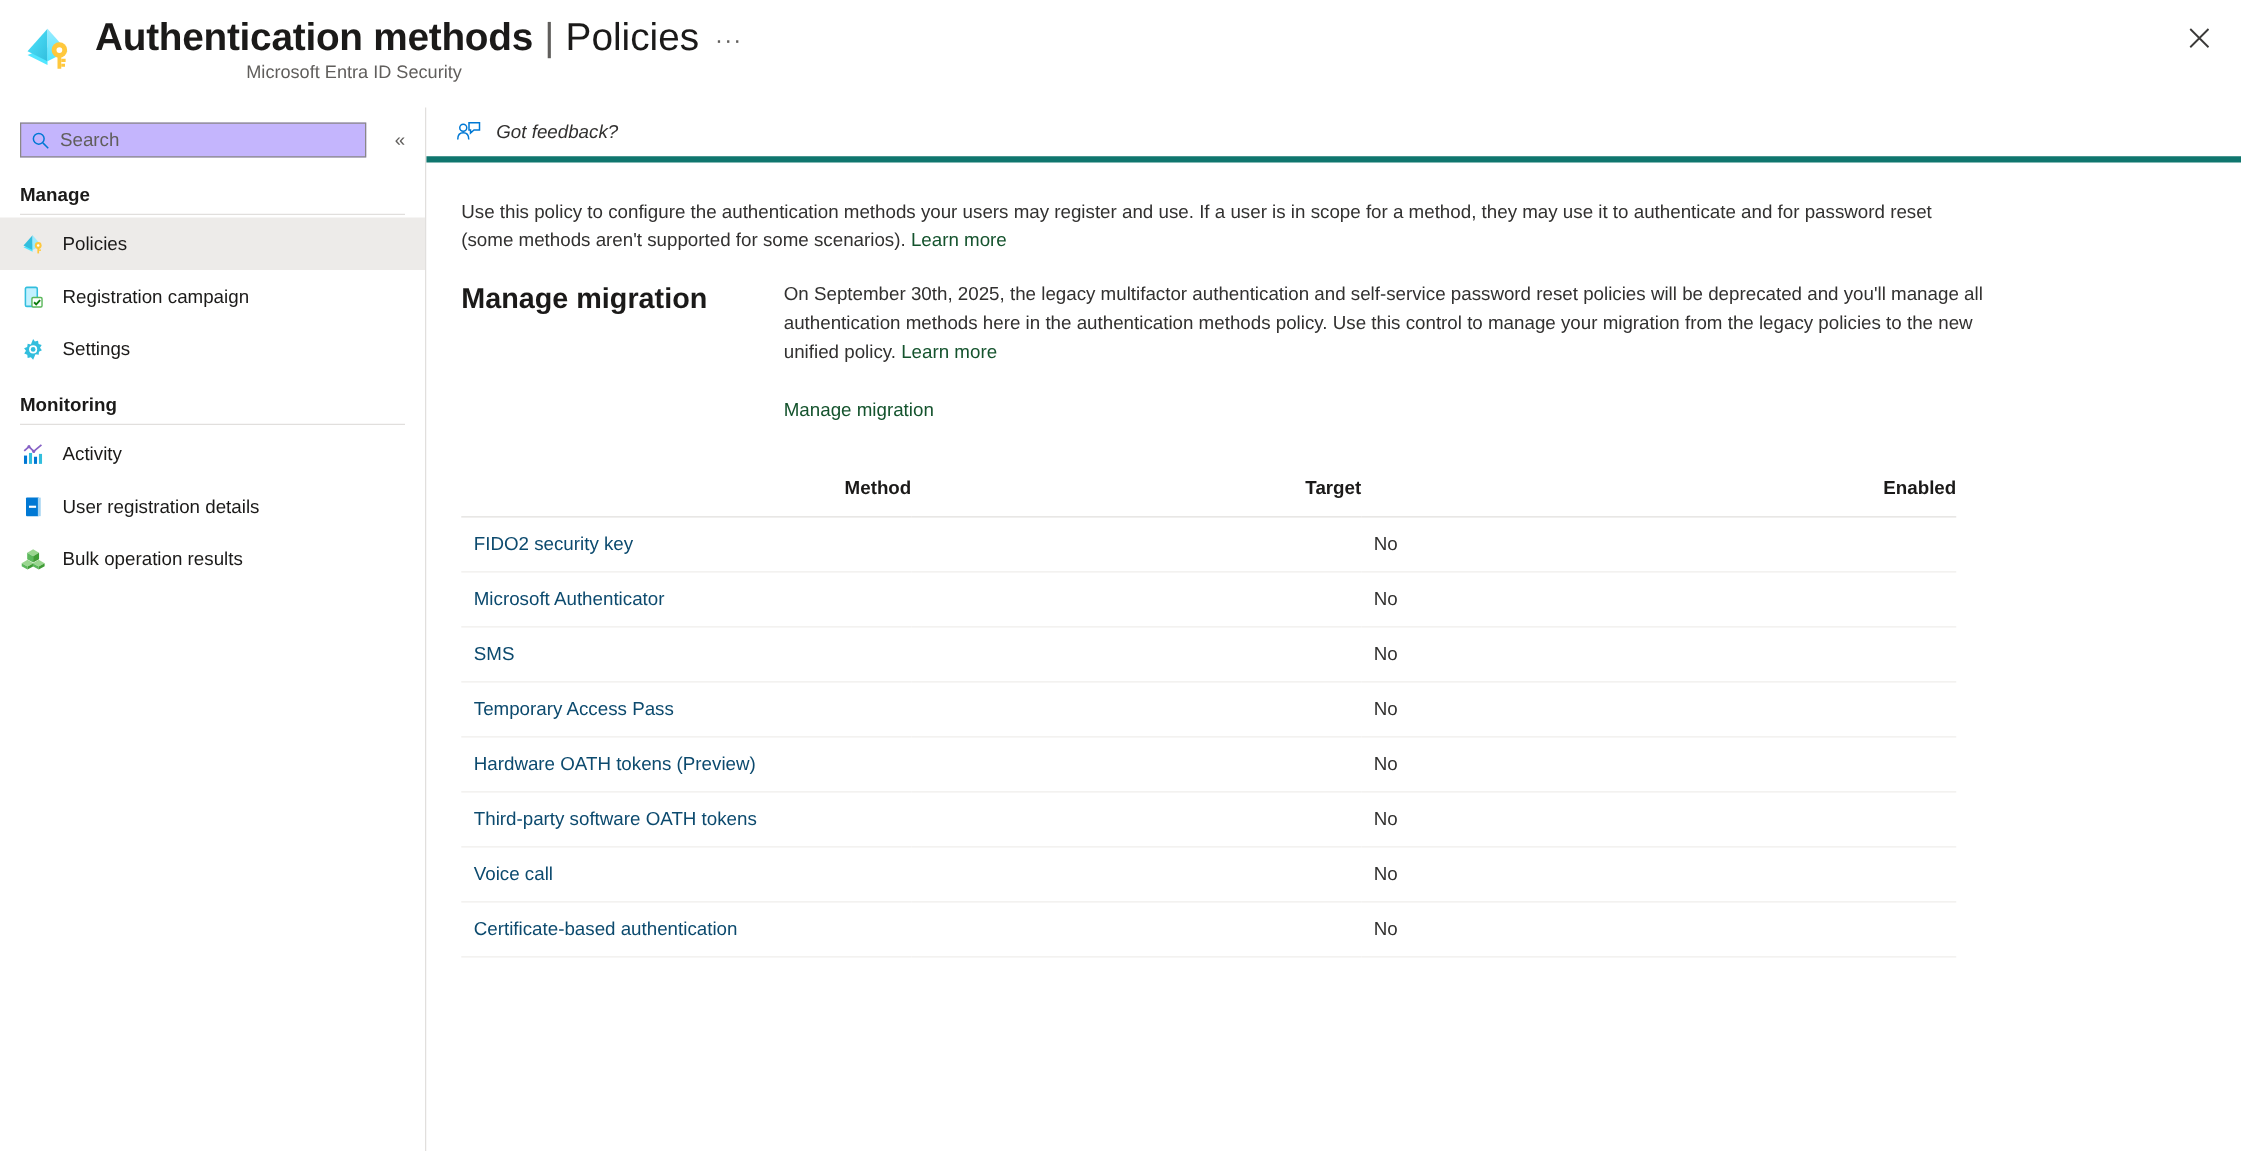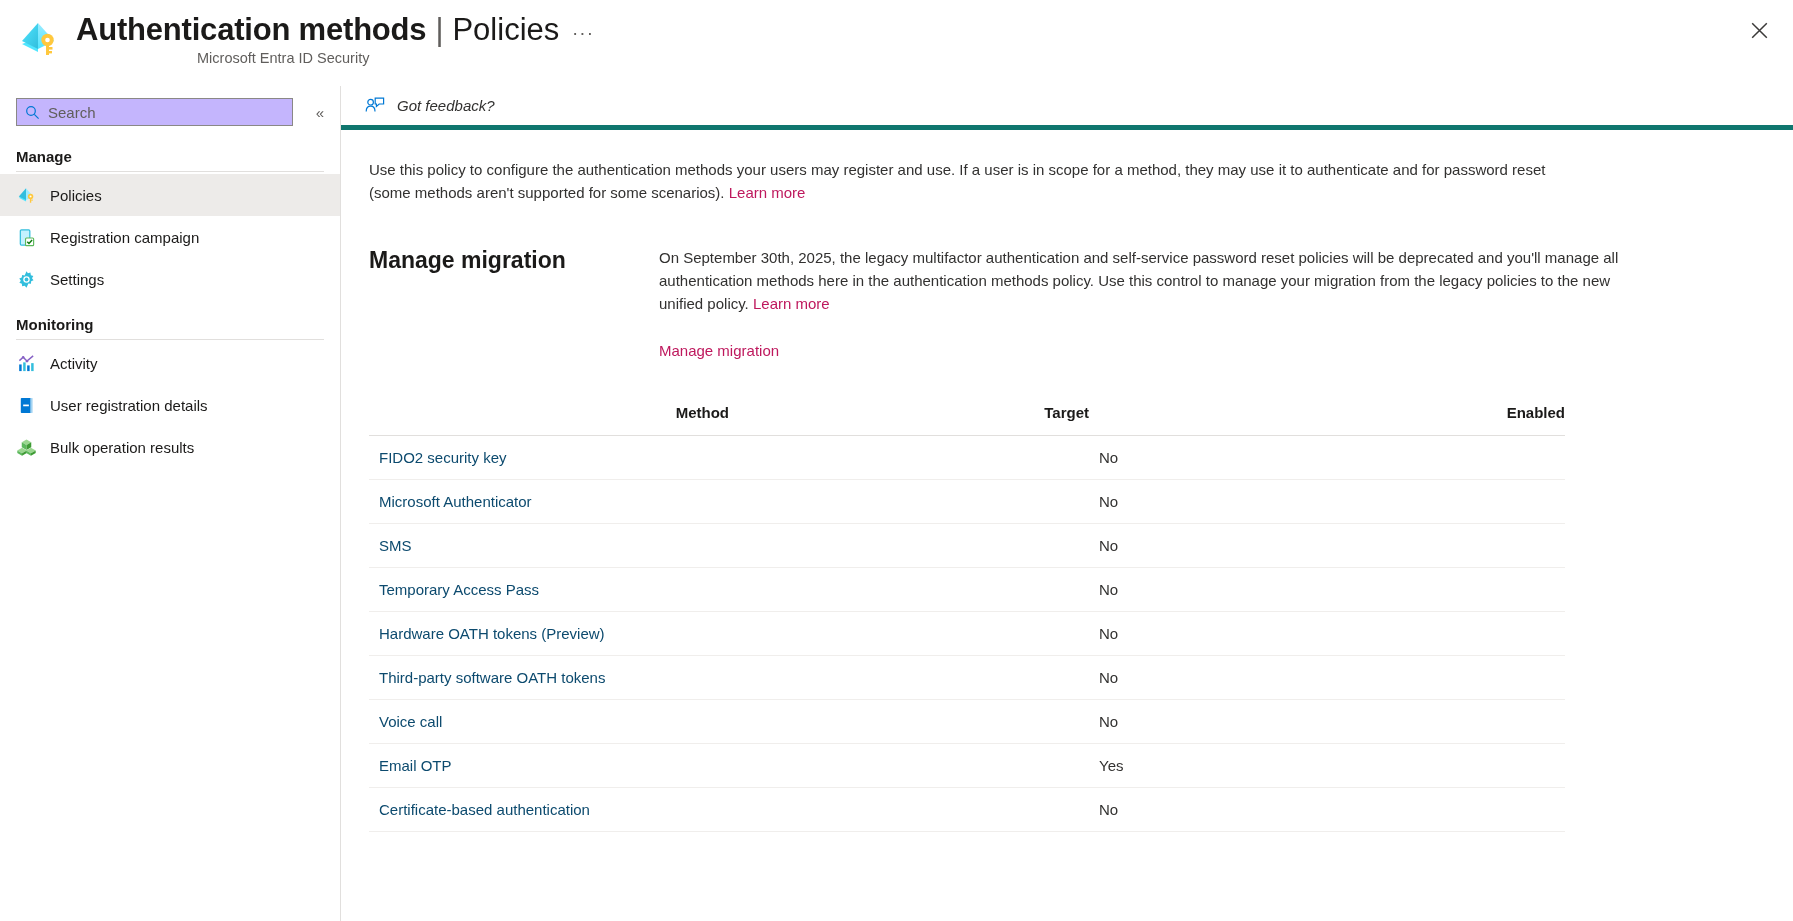--- a/index.html
+++ b/index.html
@@ -181,29 +181,28 @@
   #content-scroll {
     padding: 28px 36px 0 28px;
   }
   #intro-text {
     font-size: 15px;
     line-height: 23px;
     color: #323130;
     max-width: 1215px;
   }
   a.link {
-    color: #be185d;
+    color: #14532d;
     text-decoration: none;
     cursor: pointer;
   }
 
   #migration-section {
     display: flex;
-    margin-top: 42px;
-    gap: 32px;
+    margin-top: 20px;
   }
   #migration-heading {
     font-size: 23px;
     font-weight: 600;
     color: #1b1a19;
     width: 258px;
     min-width: 258px;
     line-height: 28px;
   }
   #migration-body { flex: 1; max-width: 960px; }
@@ -466,25 +465,20 @@
               <td class="method-cell"><a class="link">Third-party software OATH tokens</a></td>
               <td></td>
               <td>No</td>
             </tr>
             <tr>
               <td class="method-cell"><a class="link">Voice call</a></td>
               <td></td>
               <td>No</td>
             </tr>
             <tr>
-              <td class="method-cell"><a class="link">Email OTP</a></td>
-              <td></td>
-              <td>Yes</td>
-            </tr>
-            <tr>
               <td class="method-cell"><a class="link">Certificate-based authentication</a></td>
               <td></td>
               <td>No</td>
             </tr>
           </tbody>
       </table>
 
     </div>
   </div>
 </div>

